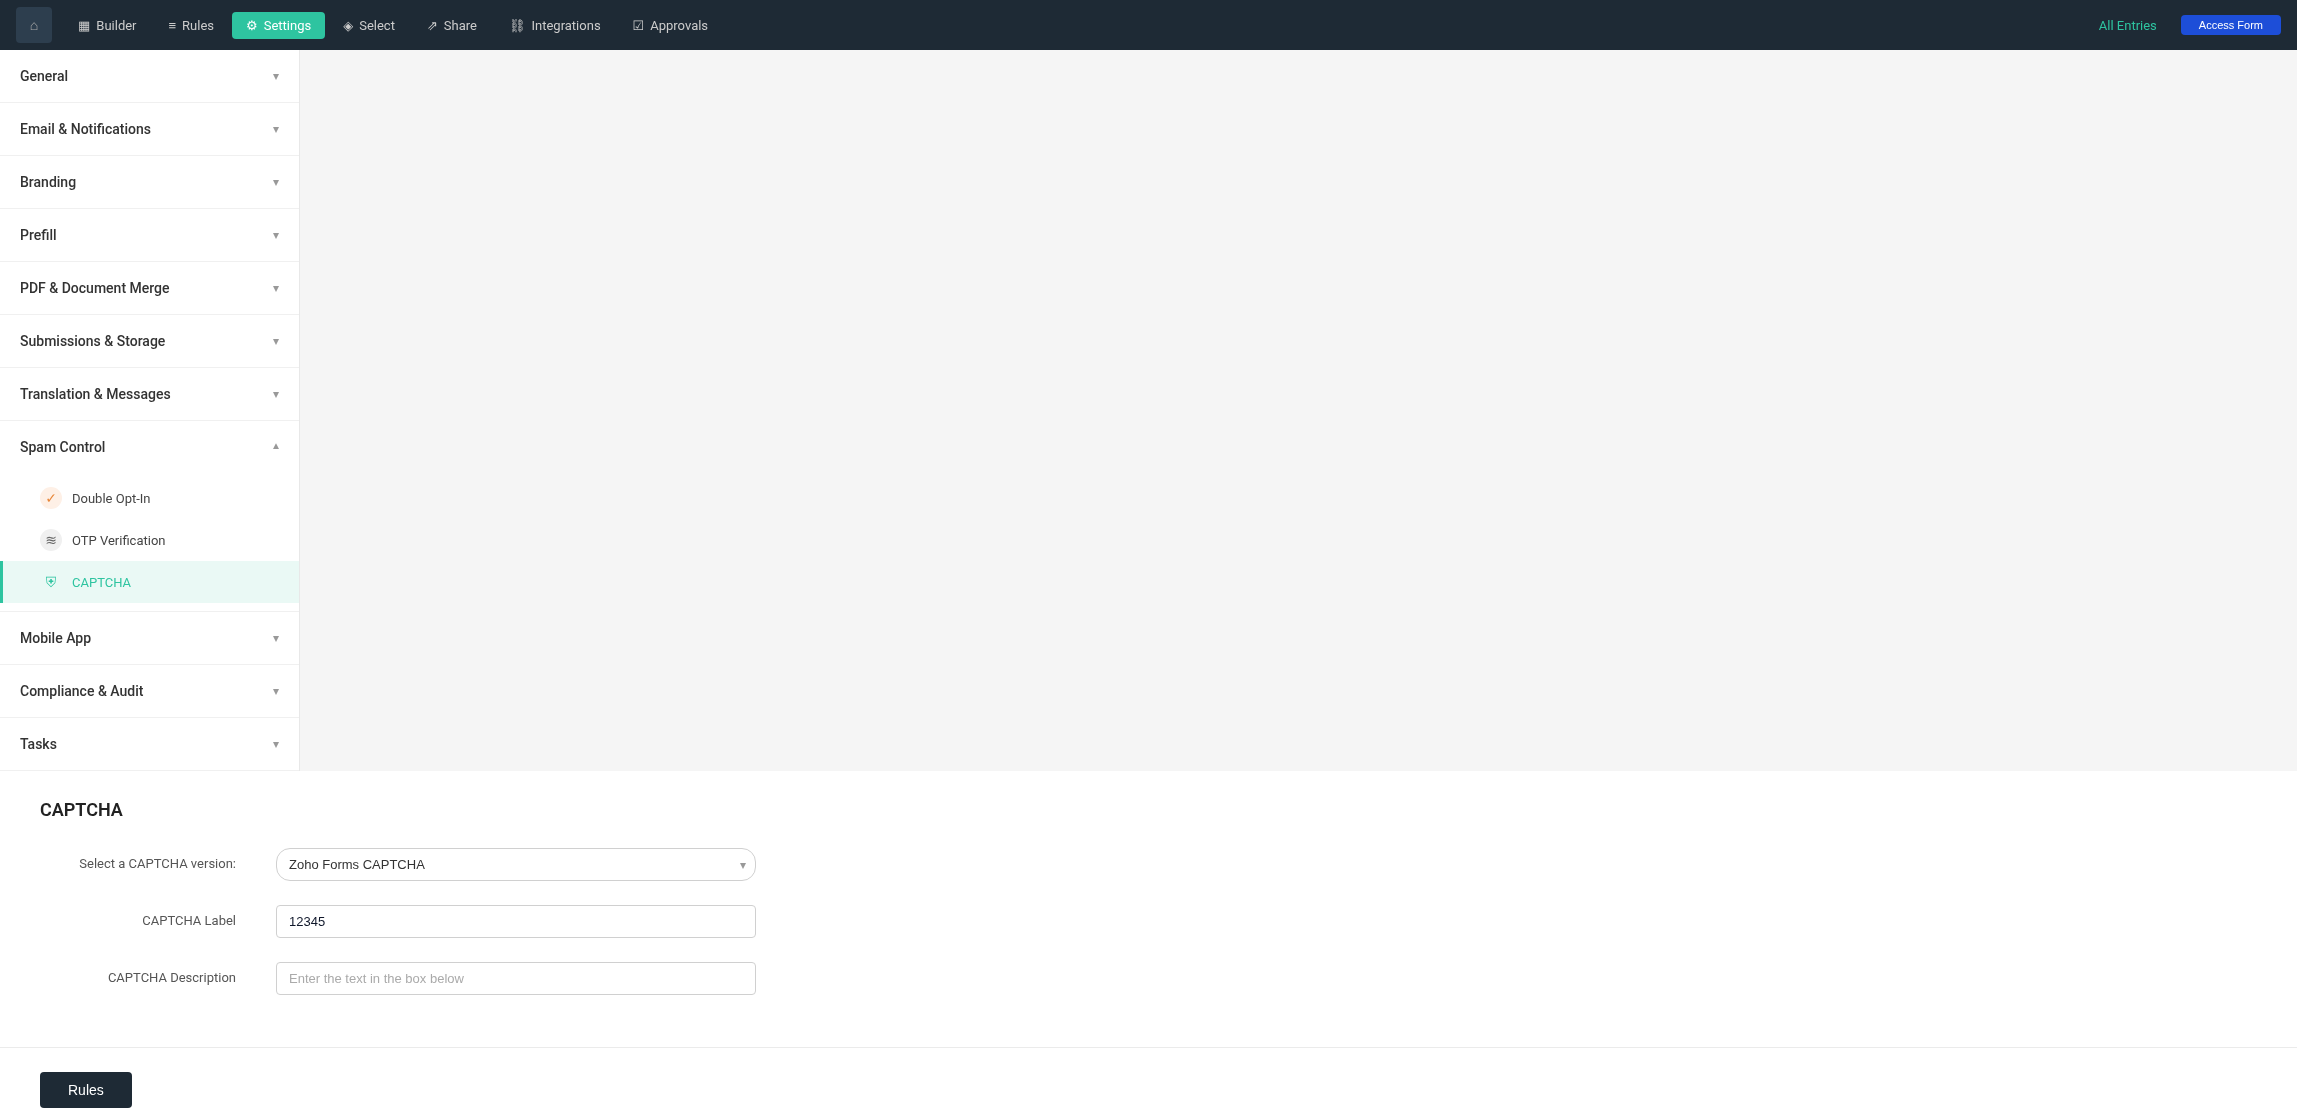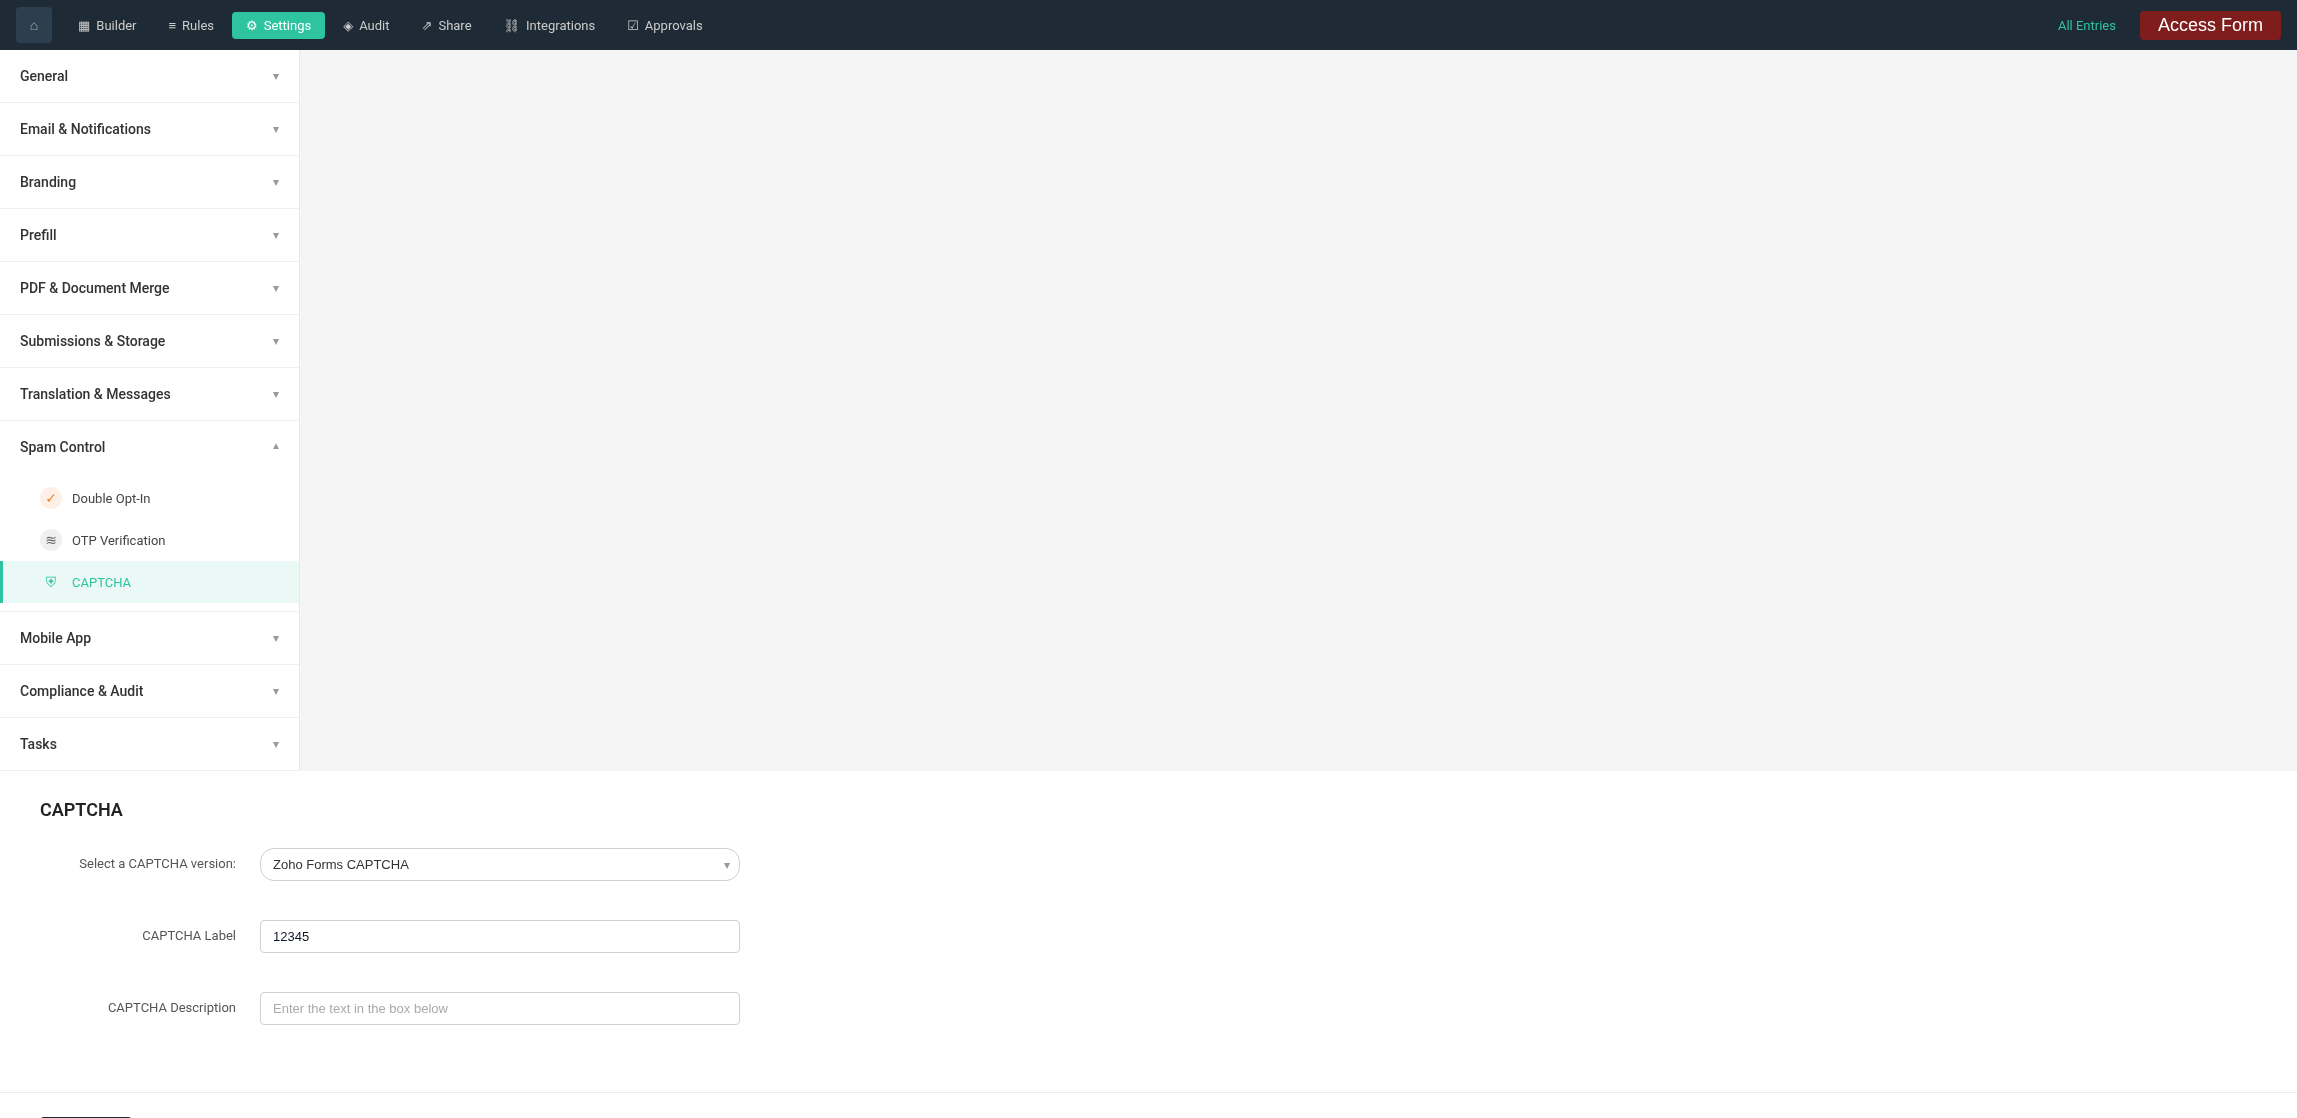--- a/index.html
+++ b/index.html
@@ -42,26 +42,26 @@
     .nav-all-entries {
       color: #2ec4a0;
       font-size: 13px;
       cursor: pointer;
       padding: 6px 12px;
       text-decoration: none;
       margin-right: 8px;
       text-align: center;
     }
     .nav-access-form {
-      background: #7f1d1d;
+      background: #1d4ed8;
       color: #fff;
       border: none;
       border-radius: 4px;
       padding: 4px 18px;
-      font-size: 18px;
+      font-size: 11px;
       cursor: pointer;
       font-weight: 500;
     }
 
     
     .layout {
       display: flex;
       height: calc(100vh - 50px);
       flex-direction: column;
     }
@@ -135,22 +135,23 @@
     .content-title {
       font-size: 18px;
       font-weight: 600;
       color: #222;
       margin-bottom: 28px;
     }
 
     .form-row {
       display: flex;
       align-items: flex-start;
-      margin-bottom: 39px;
+      margin-bottom: 24px;
       max-width: 900px;
+      gap: 16px;
     }
     .form-label {
       width: 220px;
       min-width: 220px;
       padding-top: 8px;
       font-size: 13px;
       color: #555;
       text-align: right;
       padding-right: 24px;
     }
@@ -224,21 +225,21 @@
   <div class="nav-item">
     <span>≡</span>
     <span>Rules</span>
   </div>
   <div class="nav-item active">
     <span>⚙</span>
     <span>Settings</span>
   </div>
   <div class="nav-item">
     <span>◈</span>
-    <span>Audit</span>
+    <span>Select</span>
   </div>
   <div class="nav-item">
     <span>⇗</span>
     <span>Share</span>
   </div>
   <div class="nav-item">
     <span>⛓</span>
     <span>Integrations</span>
   </div>
   <div class="nav-item">

